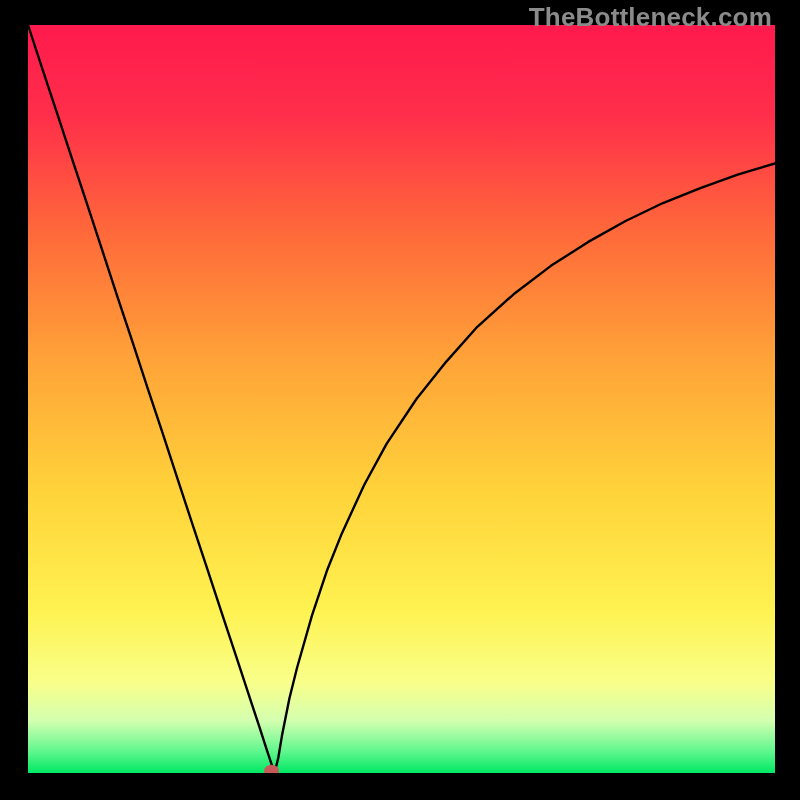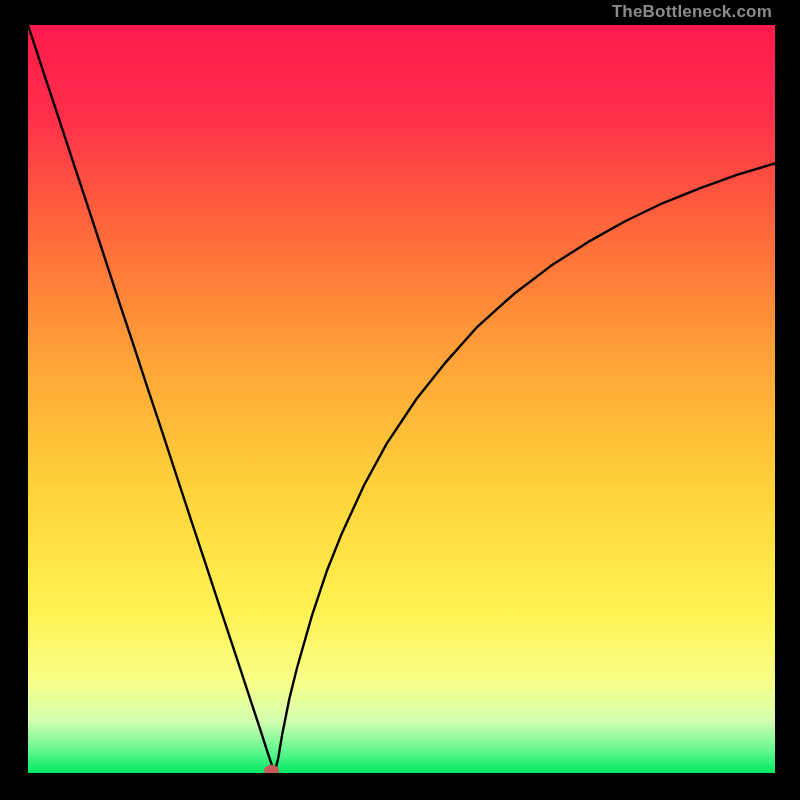--- a/index.html
+++ b/index.html
@@ -16,21 +16,21 @@
     left: 0;
     width: 800px;
     height: 800px;
     background: #000;
   }
   .attribution {
     position: absolute;
     top: 2px;
     right: 28px;
     font-family: Arial, Helvetica, sans-serif;
-    font-size: 17px;
+    font-size: 26px;
     font-weight: 600;
     color: #8b8b8b;
     letter-spacing: 0.2px;
   }
   svg {
     position: absolute;
     top: 0;
     left: 0;
   }
 </style>

